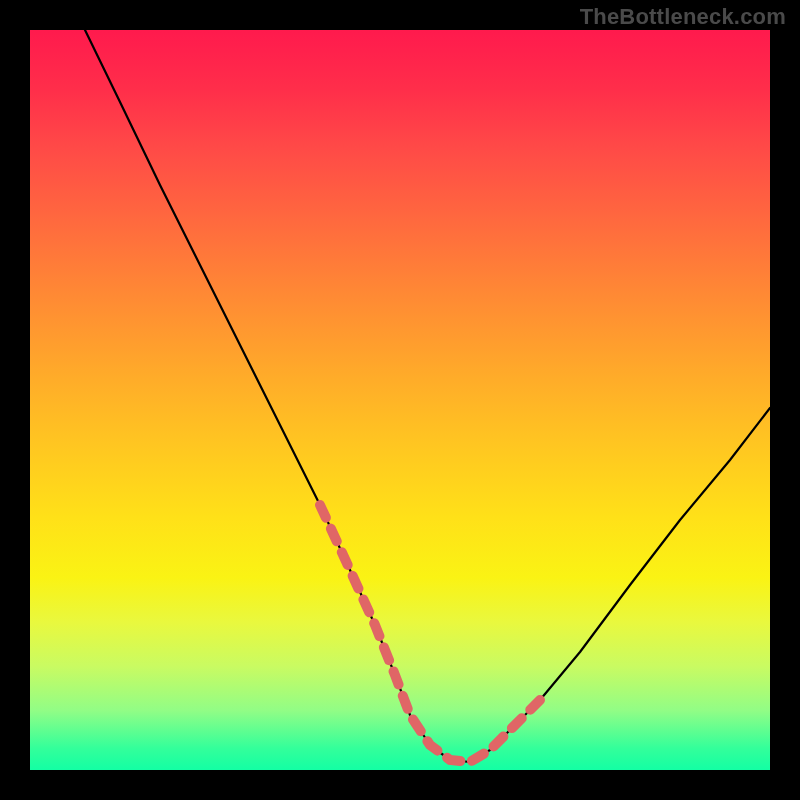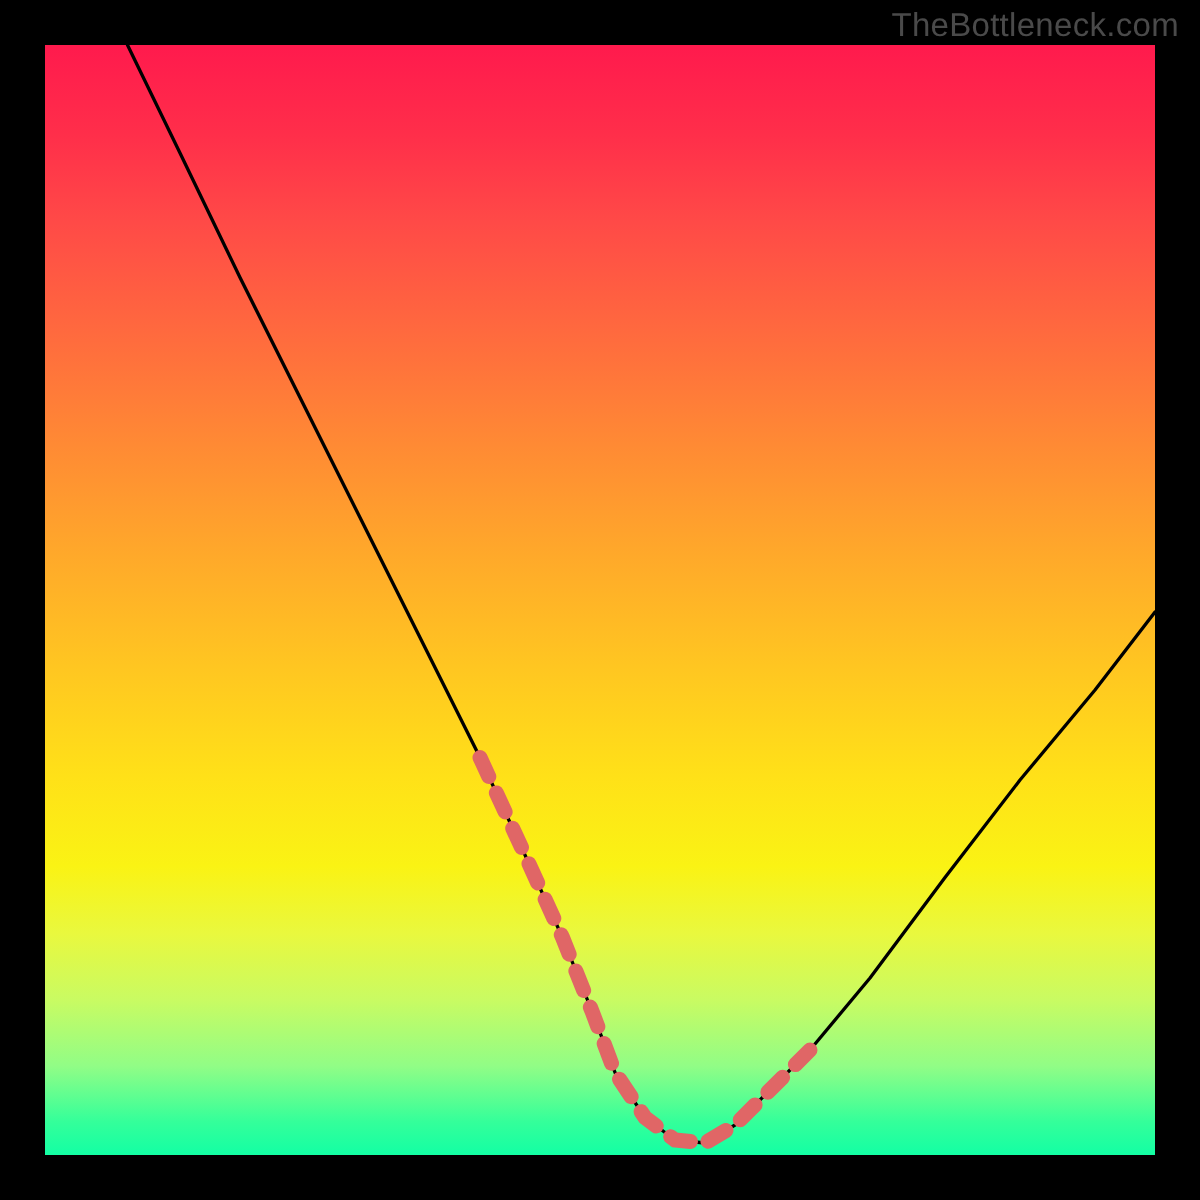--- a/index.html
+++ b/index.html
@@ -16,21 +16,21 @@
     width: 800px;
     height: 800px;
     background: #000;
   }
   .watermark {
     position: absolute;
     top: 4px;
     right: 14px;
     color: #4a4a4a;
     font-size: 22px;
-    font-weight: normal;
+    font-weight: bold;
     letter-spacing: 0.2px;
     user-select: none;
   }
   .plot-area {
     position: absolute;
     left: 30px;
     top: 30px;
     width: 740px;
     height: 740px;
     overflow: hidden;

